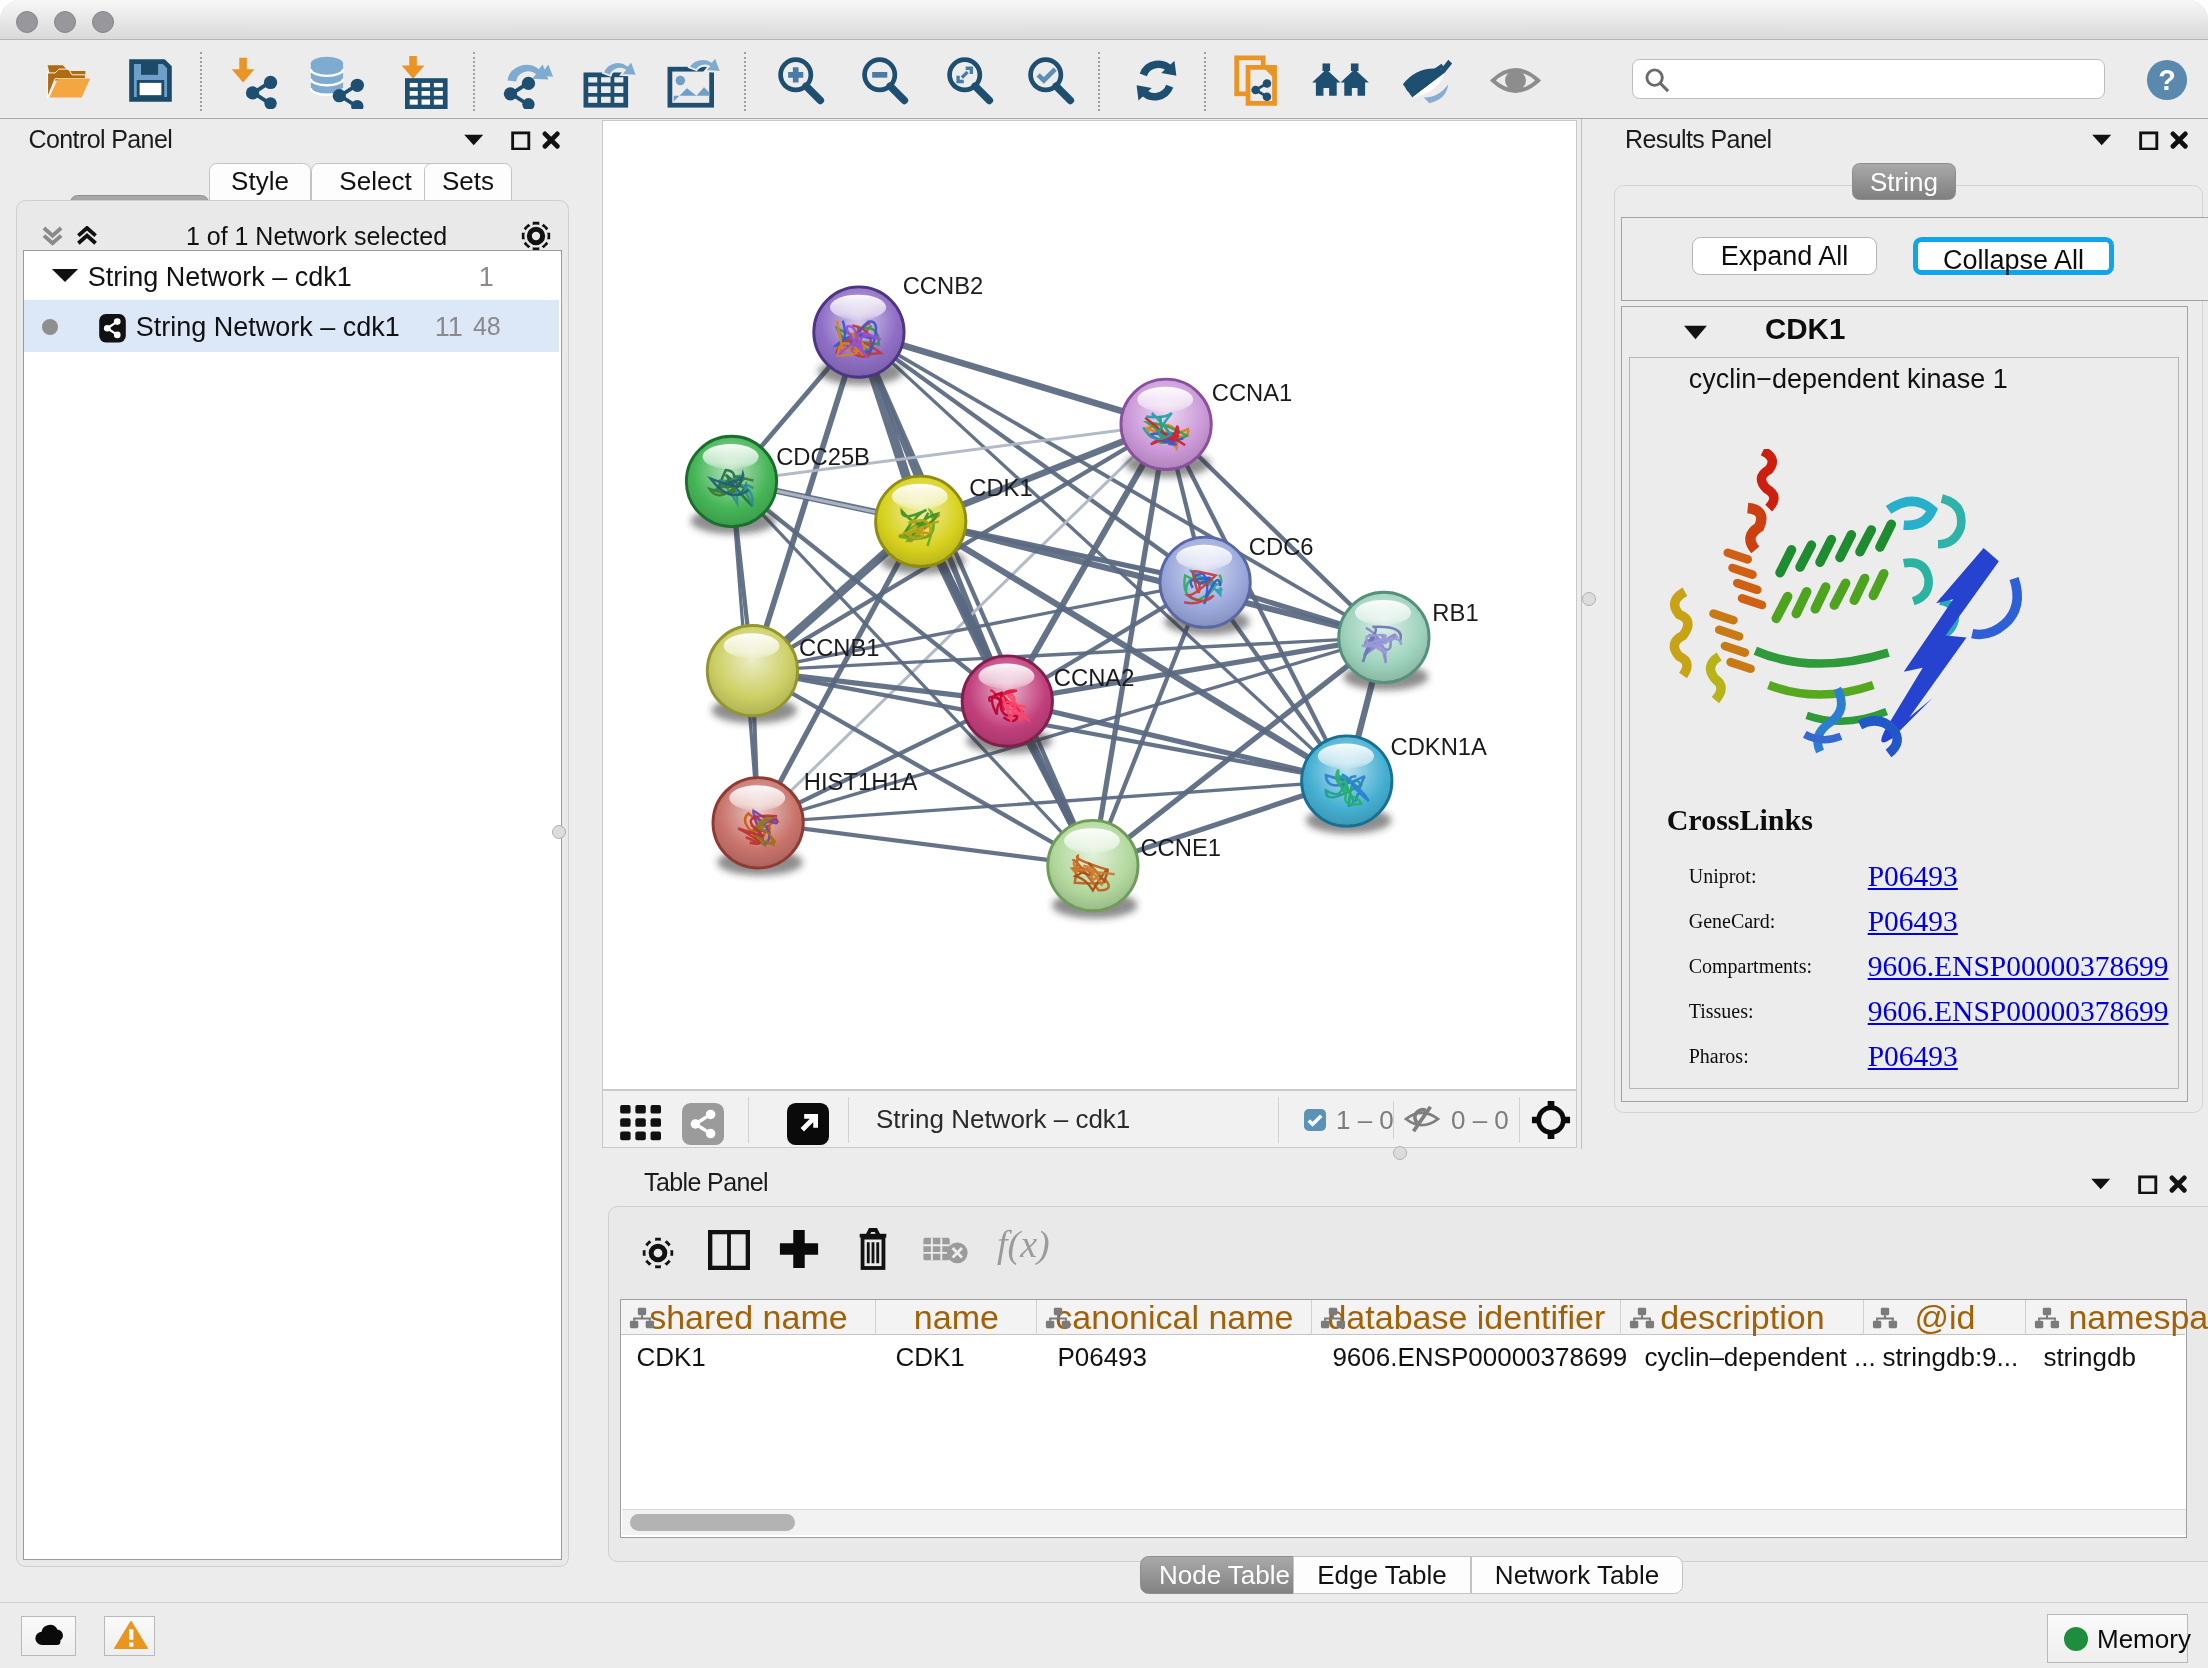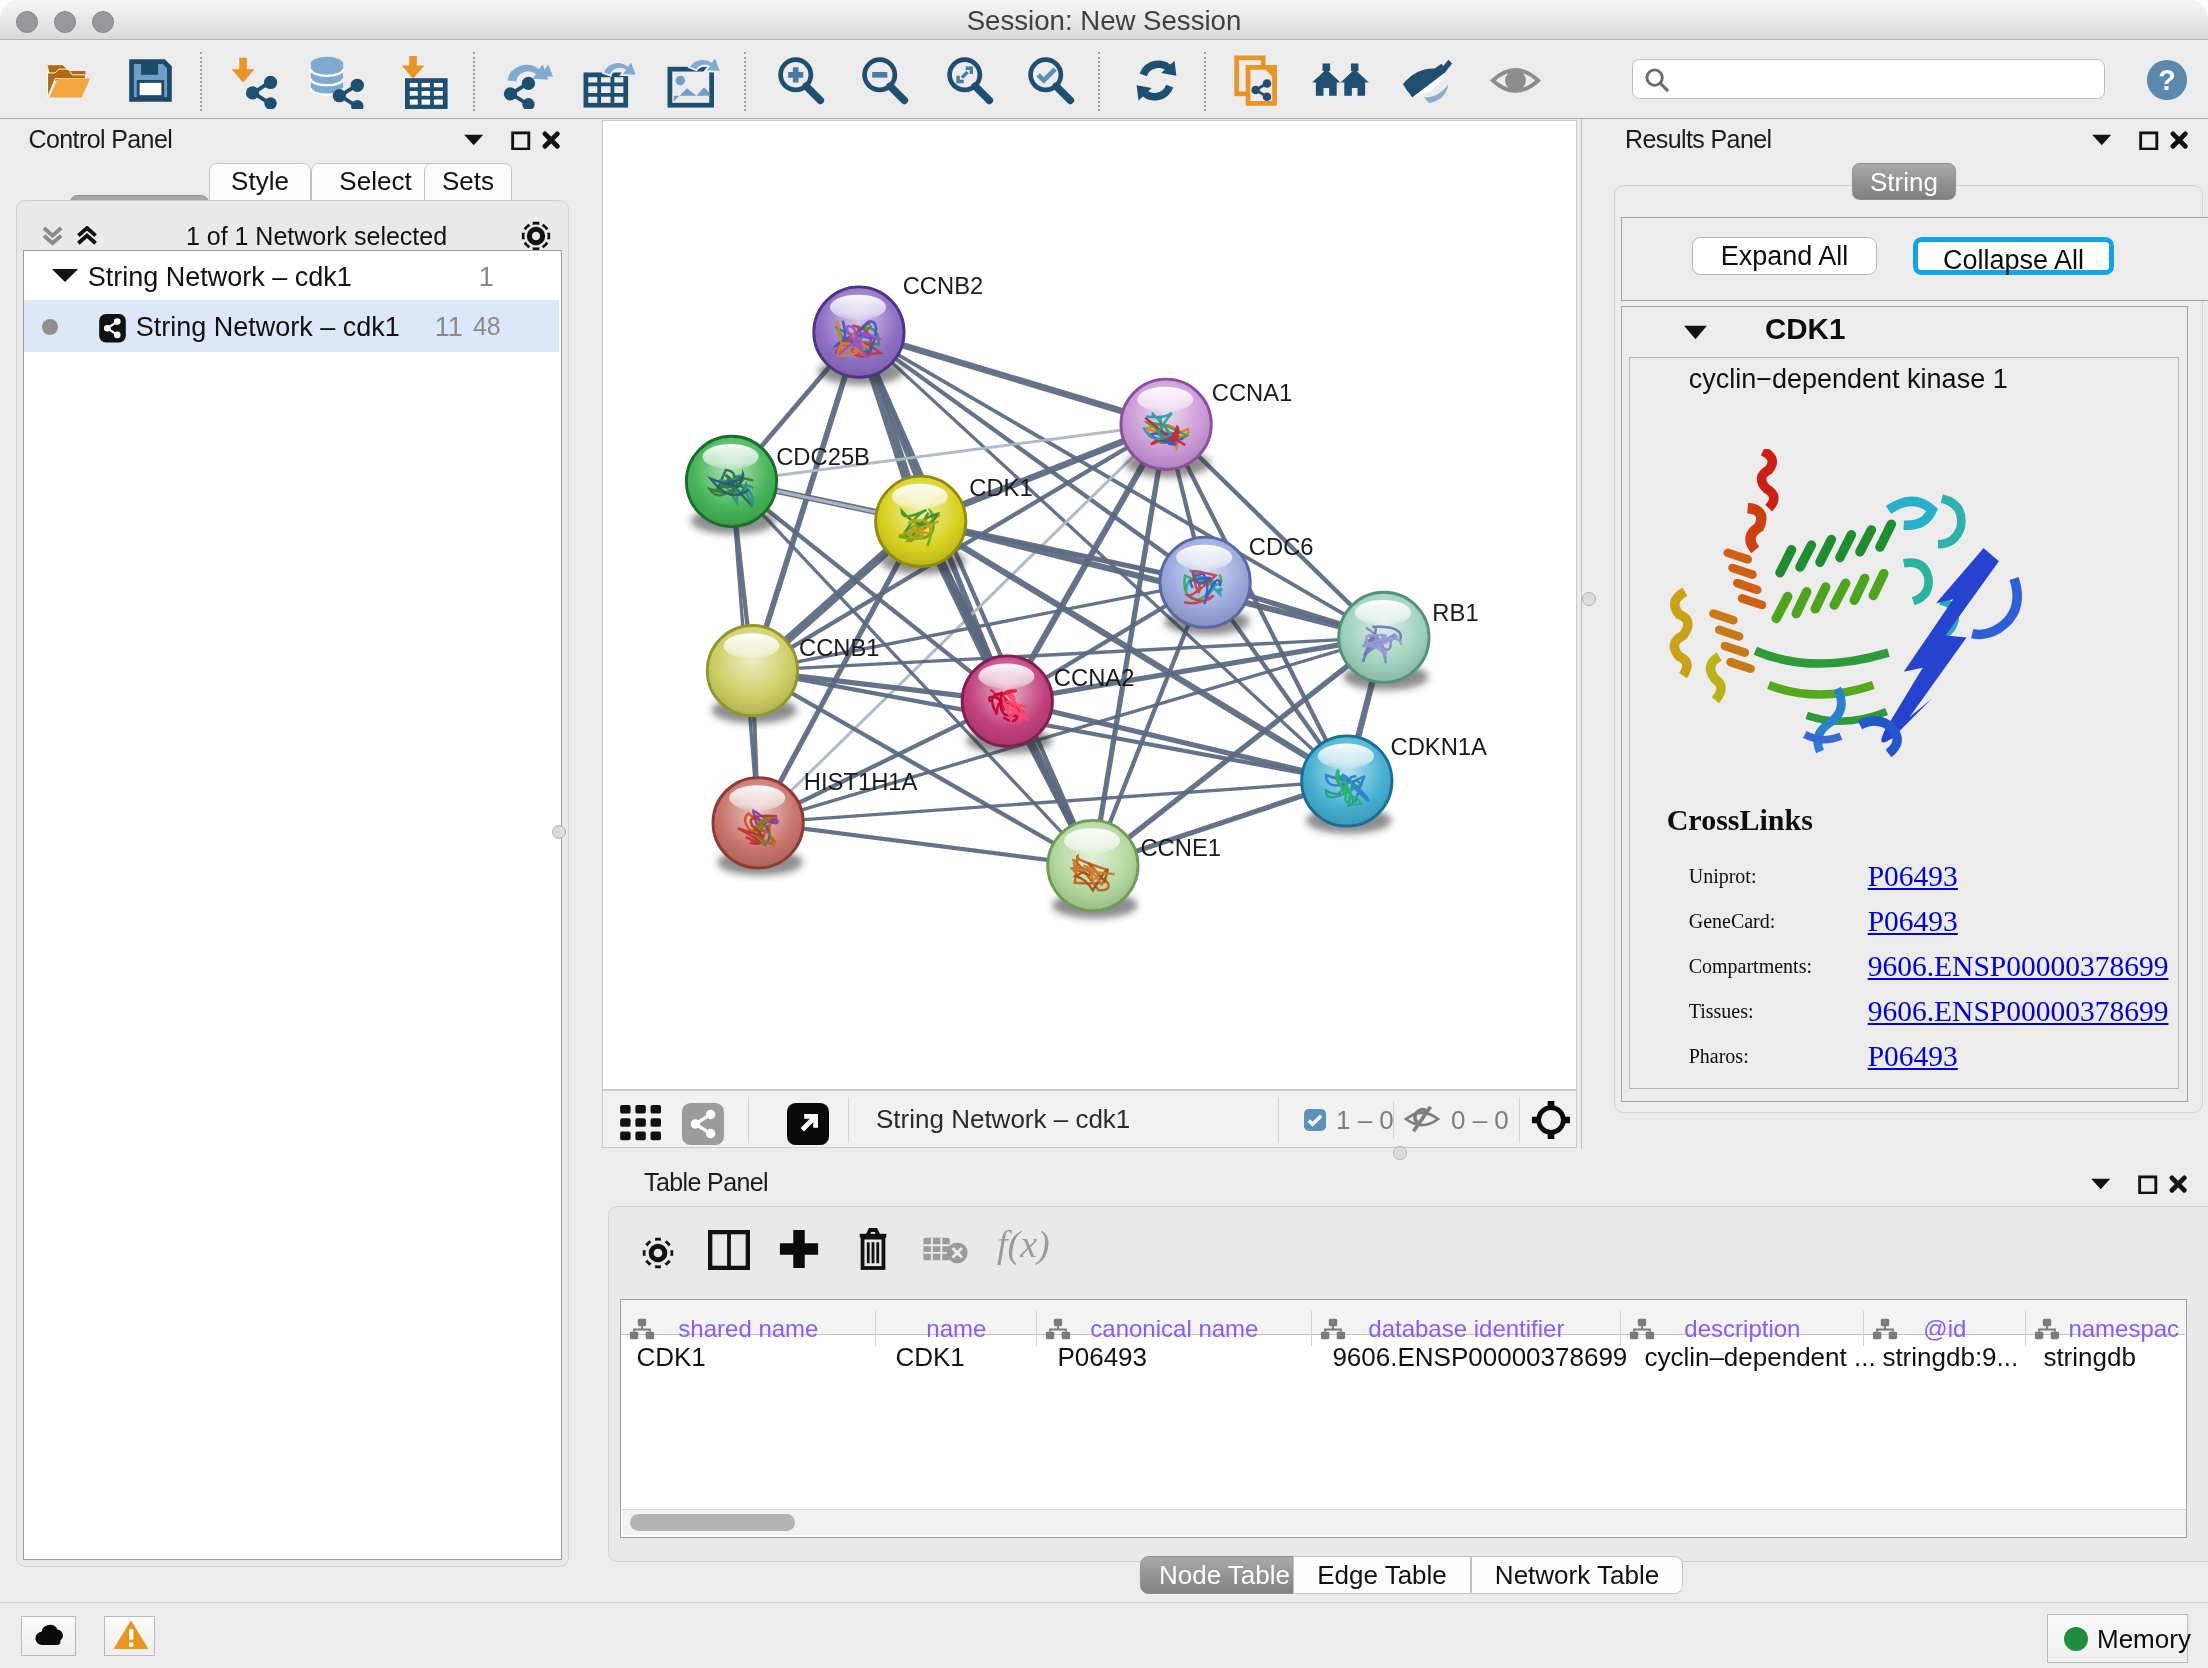--- a/index.html
+++ b/index.html
@@ -28,35 +28,34 @@
   #netbar { position:absolute; left:602px; top:1090px; width:975px; height:58px; background:#f1f1f1; border:1px solid #c9c9c9; border-top:1px solid #cccccc; }
   
   #rp { position:absolute; left:1581px; top:119px; width:628px; height:1483px; background:#ececec; border-left:1px solid #c0c0c0; }
   
   #tp { position:absolute; left:576px; top:1149px; width:1632px; height:453px; background:#ececec; }
   #tpbox { position:absolute; left:32px; top:57px; width:1672px; height:356px; background:#e9e9e9; border:1px solid #cfcfcf; border-radius:9.5px; }
   
   #statusbar { position:absolute; left:0; top:1602px; width:2208px; height:67px; background:#ececec; border-top:1.9px solid #d2d2d2; }
   .sbtn { position:absolute; top:13.3px; height:40px; background:linear-gradient(#fafafa,#eeeeee); border:1.9px solid #b9b9b9; }
   a.lnk { color:#0000dd; }
-  .hcell { position:absolute; top:11px; height:35px; border-right:1.9px solid #d0d0d0; font-size:24px; color:#8b5cf6; text-align:center; line-height:35px; }
+  .hcell { position:absolute; top:0; height:35px; border-right:1.9px solid #d0d0d0; font-size:34px; color:#a16207; text-align:center; line-height:35px; }
   .hcell svg { position:absolute; left:7.6px; top:5.7px; }
   .ticon { width:26px; height:24px; }
   .dcell { position:absolute; top:42px; font-size:26px; color:#111; }
   .btab { position:absolute; top:407px; height:38px; border:1px solid #c3c3c3; background:#fdfdfd; color:#111; font-size:26px; text-align:center; line-height:37px; }
   .btab.tabsel { background:linear-gradient(#a9a9a9,#828282); color:#fff; border-color:#8e8e8e; }
 </style>
 </head>
 <body>
 <div id="win">
   <div id="titlebar">
     <div class="tl" style="left:16px;"></div>
     <div class="tl" style="left:54px;"></div>
     <div class="tl" style="left:92px;"></div>
-    <div id="title">Session: New Session</div>
   </div>
   <div id="toolbar">
     <svg class="tbi" style="left:38px;" width="57" height="53" viewBox="0 0 60 56">
       <path d="M10 12 h16 l6 6 h18 v10 h-36 z" fill="#b06a12"></path>
       <path d="M10 46 v-26 h8 l4-4 h10 l4 6 h14 v4 h-32 z" fill="#b06a12" stroke="#fff" stroke-width="1"></path>
       <path d="M12 46 l9-20 h34 l-9 20 z" fill="#f4a640"></path>
     </svg>
     <svg class="tbi" style="left:124px;" width="53" height="53" viewBox="0 0 56 56">
       <path d="M8 8 h34 l6 6 v34 H8 z" fill="#6f9ec6" stroke="#1c4a68" stroke-width="5"></path>
       <rect x="18" y="10" width="18" height="12" fill="#1c4a68"></rect>

